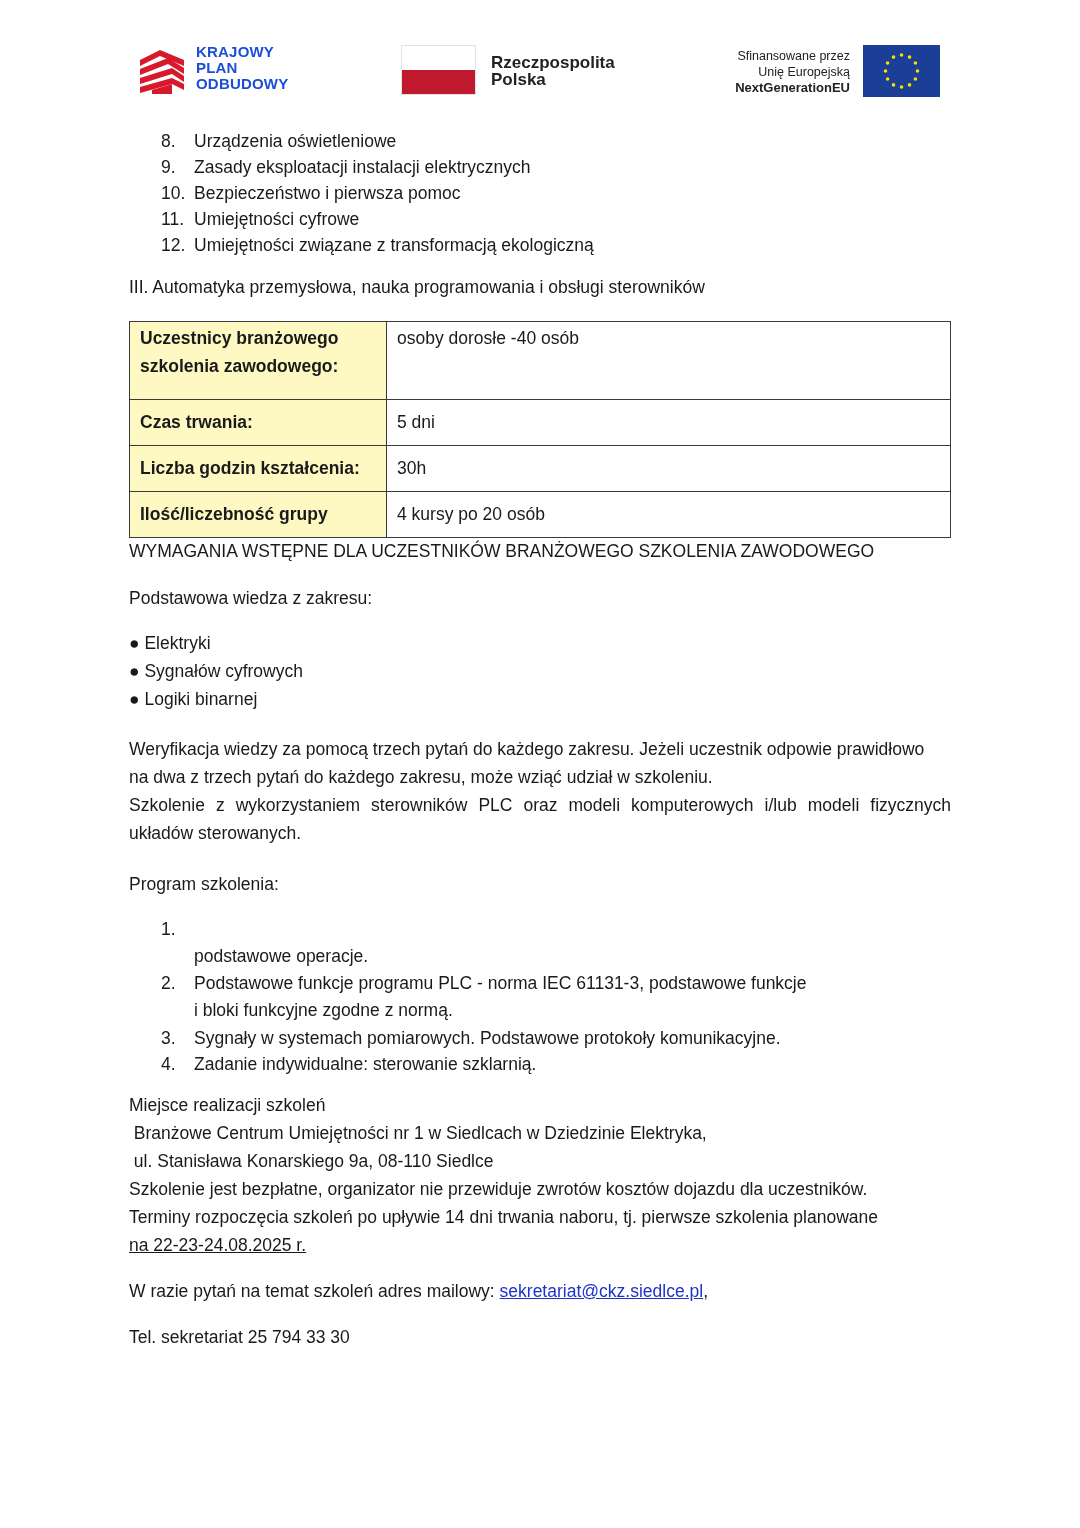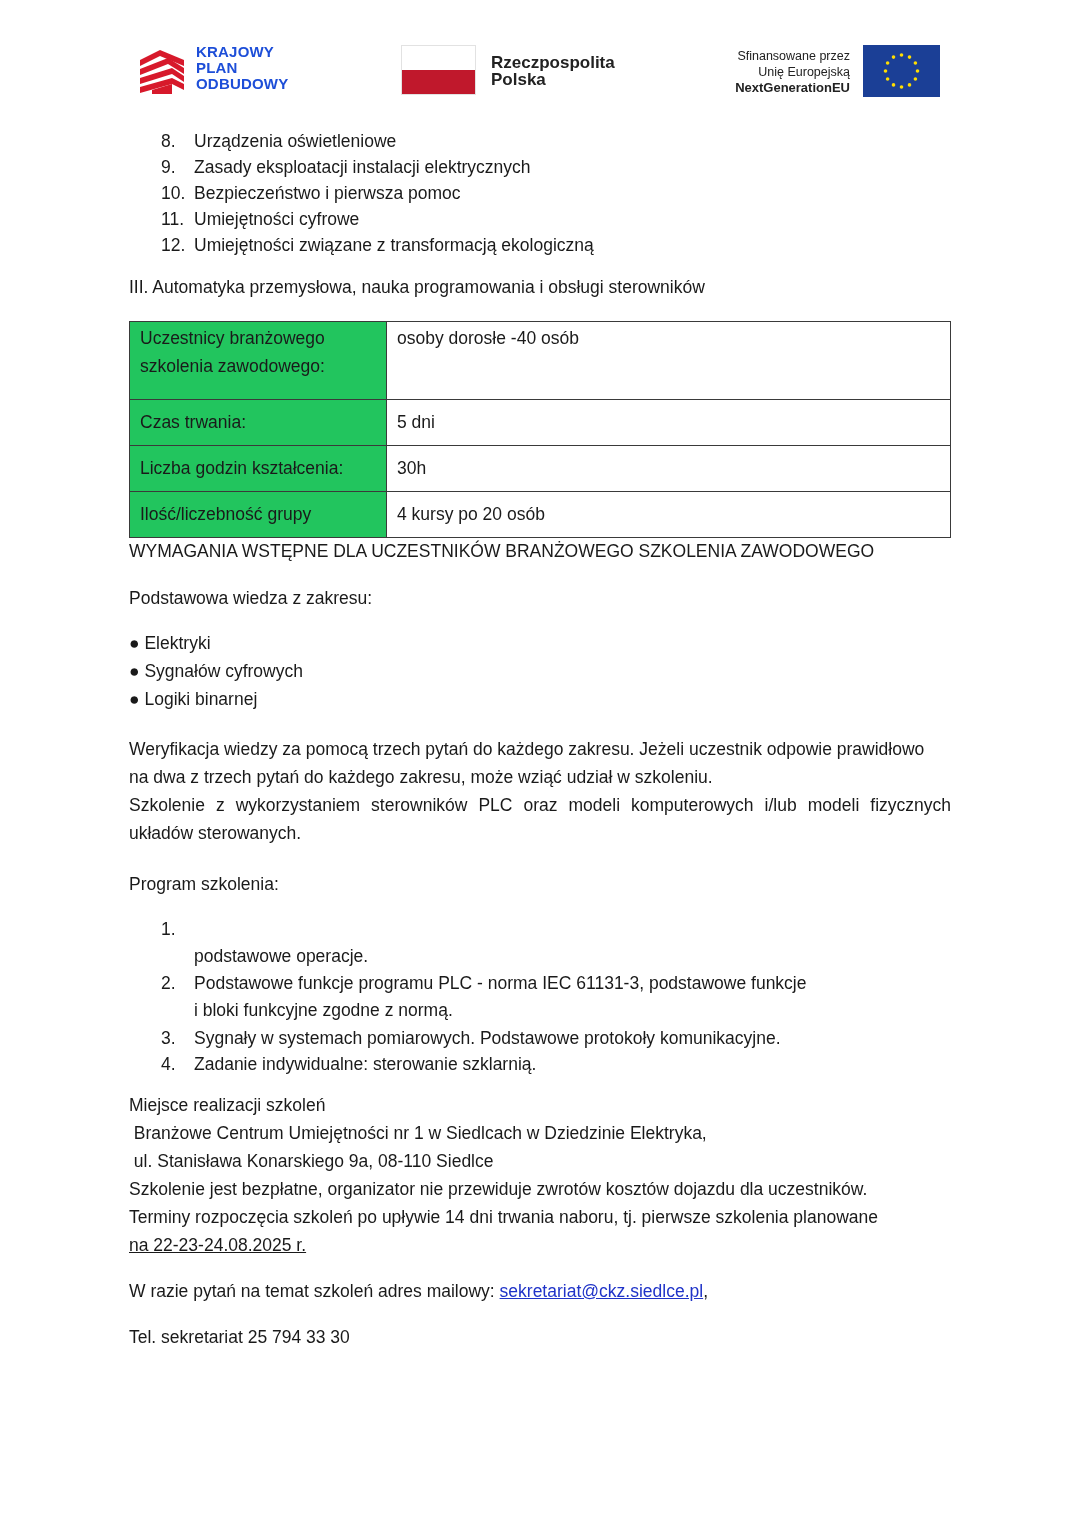--- a/index.html
+++ b/index.html
@@ -23,21 +23,21 @@
   .eu-flag { position:absolute; right:0; top:1px; width:77px; height:52px; background:#1b3f96; }
 
   
   .txt { position:absolute; font-size:17.5px; line-height:26px; color:#1a1a1a; }
   .num { position:absolute; font-size:17.5px; line-height:26px; }
   .bold { font-weight:normal; }
 
   
   table.info { position:absolute; left:129px; top:321px; width:822px; border-collapse:collapse; font-size:17.5px; }
   table.info td { border:1.5px solid #3a3a3a; vertical-align:top; padding:0 10px; line-height:28px; }
-  table.info td.lbl { width:236px; background:#22c55e; font-weight:normal;margin-top:40px; }
+  table.info td.lbl { width:236px; background:#fef9c3; font-weight:bold;margin-top:40px; }
   .r1 td { height:75px; padding-top:2px !important; }
   .r2 td, .r3 td, .r4 td { height:46px; padding-top:8px !important; box-sizing:border-box; }
 
   .link { color:#1f33c8; text-decoration:underline; }
   .ul { text-decoration:underline; }
 </style>
 </head>
 <body>
 
 <div class="page">

